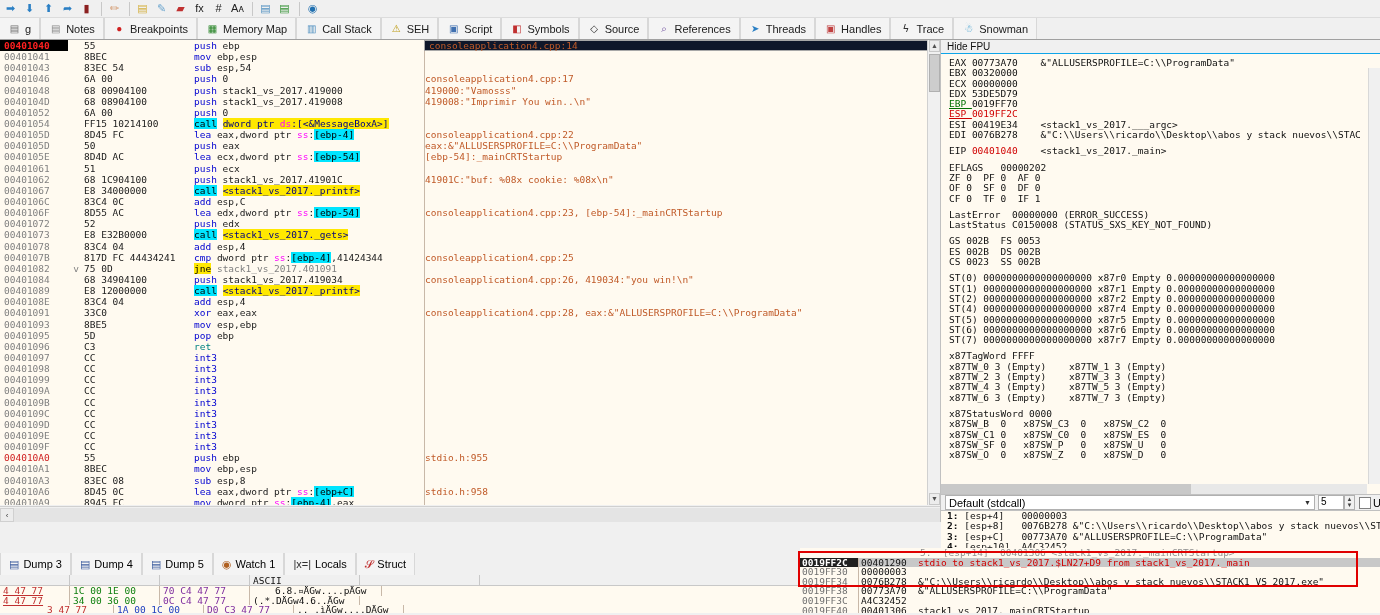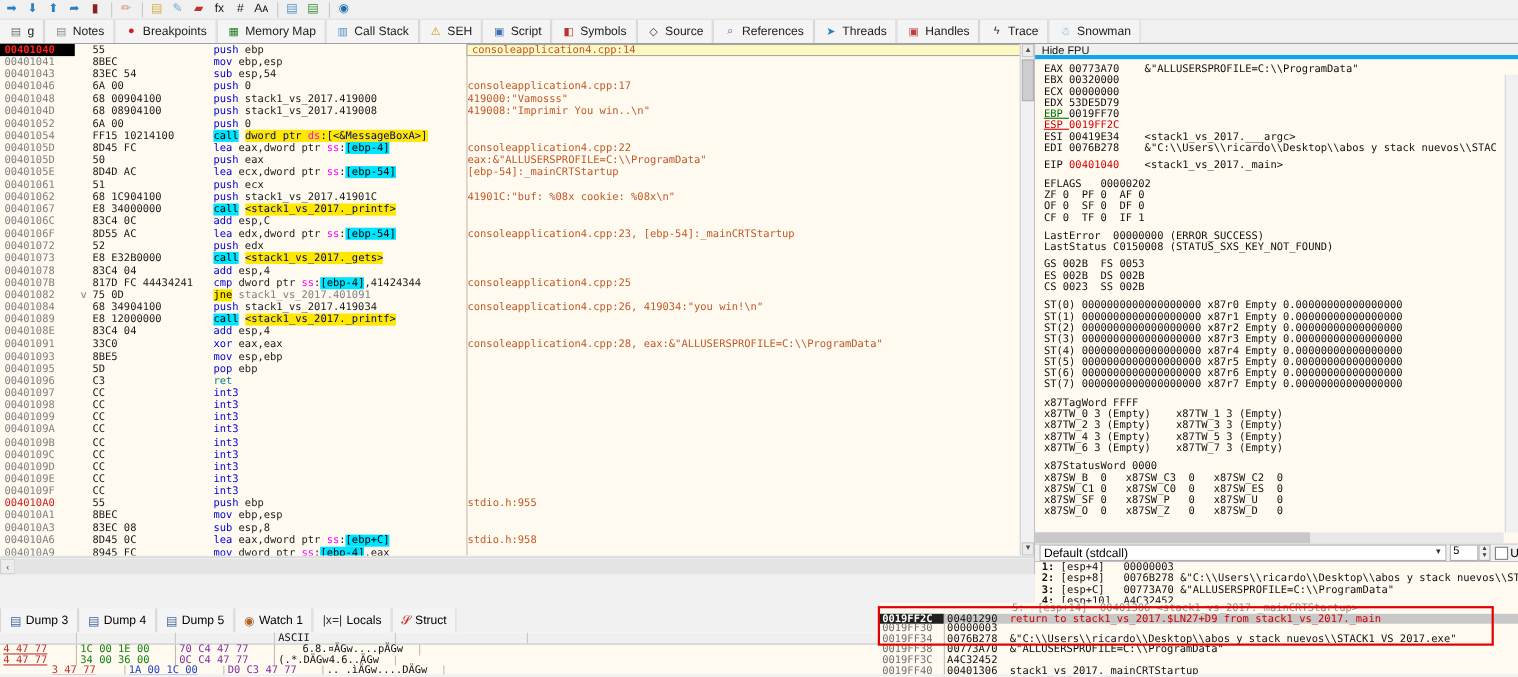--- a/index.html
+++ b/index.html
@@ -60,21 +60,21 @@
   .kw2 { color:#008080;text-align:right; }     
   .call { background:#00e5ff; color:#000; }
   .jmpy { background:#ffe800; color:#000; }
   .sym  { background:#ffe800; color:#000080; }
   .seg { color:#ff00ff; }
   .brk { background:#00e5ff; color:#000; }
   .str { color:#808080; }
 
   .dis-hdr {
     position:absolute; top:0; left:424px; width:516px; height:11px;
-    background:#fef9c3; border:1px solid #a8a8a8; color:#c05a28;
+    background:#0f172a; border:1px solid #a8a8a8; color:#c05a28;
     font-family:"DejaVu Sans Mono", monospace; font-size:9.5px;
     padding-left:4px; line-height:10px; white-space:pre;
   }
 
   .vscroll {
     position:absolute; right:0; top:0; width:13px; height:465px;
     background:#f0f0f0; border-left:1px solid #d0d0d0;
   }
   .vscroll .thumb { position:absolute; top:14px; left:1px; width:11px; height:38px; background:#cdcdcd; border:1px solid #b0b0b0;}
   .vscroll .arr { position:absolute; left:1px; width:11px; height:12px; background:#ececec; border:1px solid #c8c8c8; font-size:7px; text-align:center; line-height:10px; color:#505050;}
@@ -86,21 +86,21 @@
   }
   .hscroll .arrl { width:14px; height:14px; font-size:8px; text-align:center; line-height:13px; color:#404040; border:1px solid #d0d0d0; background:#ececec;}
   .hscroll .htrk { flex:1; height:14px; background:#e4e4e4; }
 
   
   .regpane {
     width:440px; height:440px; background:#fffaf0; position:relative; overflow:hidden;
     font-family:"DejaVu Sans Mono", monospace; font-size:9.5px;
   }
   .hidefpu {
-    height:14px; background:#f0f0f0; border-bottom:4px solid #0ea5e9;
+    height:14px; background:#f0f0f0; border-bottom:1px solid #0ea5e9;
     color:#101010; font-family:"Liberation Sans",sans-serif; font-size:10px;
     padding-left:6px; line-height:14px;
   }
   .regbody { padding:4px 0 0 8px; }
   .rline { height:10.3px; white-space:pre; line-height:10px; color:#101010; }
   .rname { color:#101010; }
   .rname.u { text-decoration:underline; }
   .rgrn { color:#007000; }
   .rred { color:#d00000; }
   .rval { color:#101010; }
@@ -356,21 +356,20 @@
             <div class="rline"><span class="rname">LastError  00000000 (ERROR_SUCCESS)</span></div>
             <div class="rline"><span class="rname">LastStatus C0150008 (STATUS_SXS_KEY_NOT_FOUND)</span></div>
             <div class="gap"></div>
             <div class="rline"><span class="rname">GS 002B  FS 0053</span></div>
             <div class="rline"><span class="rname">ES 002B  DS 002B</span></div>
             <div class="rline"><span class="rname">CS 0023  SS 002B</span></div>
             <div class="gap"></div>
             <div class="rline"><span class="rname">ST(0) 0000000000000000000 x87r0 Empty 0.00000000000000000</span></div>
             <div class="rline"><span class="rname">ST(1) 0000000000000000000 x87r1 Empty 0.00000000000000000</span></div>
             <div class="rline"><span class="rname">ST(2) 0000000000000000000 x87r2 Empty 0.00000000000000000</span></div>
-            <div class="rline"><span class="rname">ST(3) 0000000000000000000 x87r3 Empty 0.00000000000000000</span></div>
             <div class="rline"><span class="rname">ST(4) 0000000000000000000 x87r4 Empty 0.00000000000000000</span></div>
             <div class="rline"><span class="rname">ST(5) 0000000000000000000 x87r5 Empty 0.00000000000000000</span></div>
             <div class="rline"><span class="rname">ST(6) 0000000000000000000 x87r6 Empty 0.00000000000000000</span></div>
             <div class="rline"><span class="rname">ST(7) 0000000000000000000 x87r7 Empty 0.00000000000000000</span></div>
             <div class="gap"></div>
             <div class="rline"><span class="rname">x87TagWord FFFF</span></div>
             <div class="rline"><span class="rname">x87TW_0 3 (Empty)    x87TW_1 3 (Empty)</span></div>
             <div class="rline"><span class="rname">x87TW_2 3 (Empty)    x87TW_3 3 (Empty)</span></div>
             <div class="rline"><span class="rname">x87TW_4 3 (Empty)    x87TW_5 3 (Empty)</span></div>
             <div class="rline"><span class="rname">x87TW_6 3 (Empty)    x87TW_7 3 (Empty)</span></div>
@@ -443,21 +442,21 @@
         <div class="hc" style="width: 110px;">ASCII</div>
         <div class="hc" style="width: 120px;"></div>
       </div>
       <div class="drow2"><div class="dcell u-red" style="width: 70px;">4 47 77</div><div class="dcell u-grn" style="width: 90px;">1C 00 1E 00</div><div class="dcell u-pur" style="width: 90px;">70 C4 47 77</div><div class="dcell ascii" style="width: 110px; margin-left: 22px;">6.8.¤ÄGw....pÄGw</div></div>
       <div class="drow2"><div class="dcell u-red" style="width: 70px;">4 47 77</div><div class="dcell u-grn" style="width: 90px;">34 00 36 00</div><div class="dcell u-pur" style="width: 90px;">0C C4 47 77</div><div class="dcell ascii" style="width: 110px;">(.*.DÄGw4.6..ÄGw</div></div>
       <div class="drow2"><div class="dcell u-red" style="width: 70px; margin-left: 44px;">3 47 77</div><div class="dcell u-blu" style="width: 90px;">1A 00 1C 00</div><div class="dcell u-pur" style="width: 90px;">D0 C3 47 77</div><div class="dcell ascii" style="width: 110px;">.. .ìÄGw....DÄGw</div></div>
     </div>
 
   <div class="stackpane" id="stackpane">
       <div class="srow" style="color: rgb(144, 144, 144); padding-left: 120px;">5:  [esp+14]  00401306 &lt;stack1_vs_2017._mainCRTStartup&gt;</div>
-      <div class="srow sel"><div class="s-addr cur">0019FF2C</div><div class="s-val">00401290</div><div class="s-cmt red">return to stack1_vs_2017.$LN27+D9 from stack1_vs_2017._main</div></div>
+      <div class="srow sel"><div class="s-addr cur">0019FF2C</div><div class="s-val">00401290</div><div class="s-cmt red">stdio to stack1_vs_2017.$LN27+D9 from stack1_vs_2017._main</div></div>
       <div class="srow"><div class="s-addr">0019FF30</div><div class="s-val">00000003</div><div class="s-cmt"></div></div>
       <div class="srow"><div class="s-addr">0019FF34</div><div class="s-val">0076B278</div><div class="s-cmt">&amp;"C:\\Users\\ricardo\\Desktop\\abos y stack nuevos\\STACK1_VS_2017.exe"</div></div>
       <div class="srow"><div class="s-addr">0019FF38</div><div class="s-val">00773A70</div><div class="s-cmt">&amp;"ALLUSERSPROFILE=C:\\ProgramData"</div></div>
       <div class="srow"><div class="s-addr">0019FF3C</div><div class="s-val">A4C32452</div><div class="s-cmt"></div></div>
       <div class="srow"><div class="s-addr">0019FF40</div><div class="s-val">00401306</div><div class="s-cmt">stack1_vs_2017._mainCRTStartup</div></div>
     </div>
   <div class="redbox"></div>
   <div class="bottomline"></div>
 </div>
 

